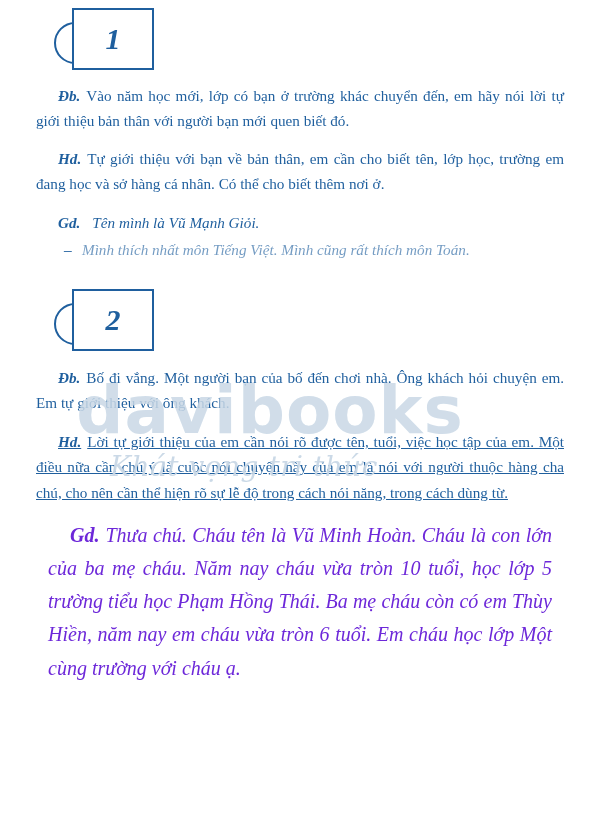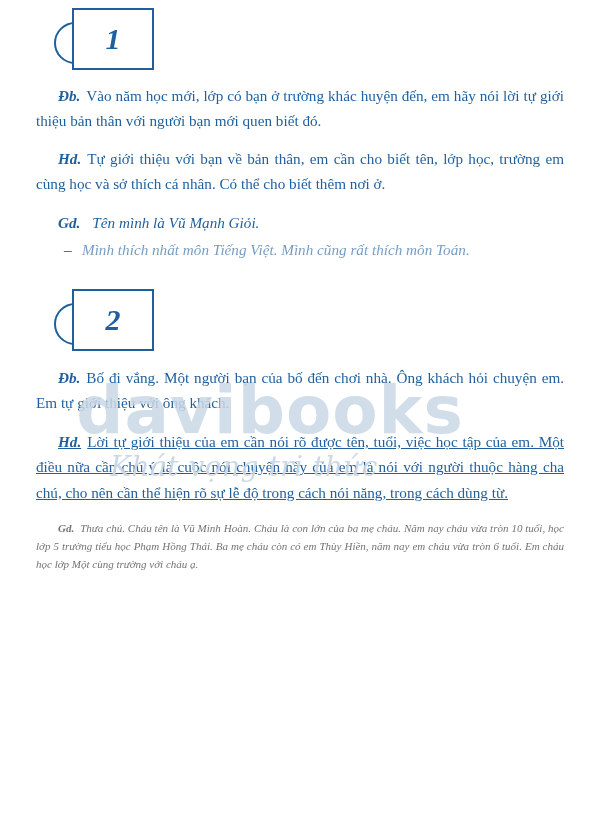--- a/index.html
+++ b/index.html
@@ -115,26 +115,26 @@
   .answer-fade-3 { opacity: 0.26; }
 
   .ex2-para {
     font-size: 15.2px;
     line-height: 1.66;
     text-align: justify;
     margin: 0 0 2px 0;
     color: #1f5f9e;
   }
   .ex2-gd {
-    font-size: 11px;
+    font-size: 20px;
     line-height: 1.66;
     text-align: justify;
     font-style: italic;
-    margin: 0;
-    color: #737373;
+    margin: 12px;
+    color: #6d28d9;
   }
 
   
   .watermark {
     position: absolute;
     left: 0;
     top: 0;
     width: 600px;
     height: 838px;
     pointer-events: none;
@@ -176,27 +176,27 @@
 
     <div class="badge-wrap">
       <div class="badge-circle"></div>
       <div class="badge-box">
         <span class="badge-num">1</span>
       </div>
     </div>
 
     <div class="block">
       <p class="para indent">
-        <span class="lbl">Đb.</span><span class="lbl-sp"></span><span>Vào năm học mới, lớp có bạn ở trường khác huyện đến, em hãy nói lời tự giới thiệu bản thân với người bạn mới quen biết đó.</span>
+        <span class="lbl">Đb.</span><span class="lbl-sp"></span><span>Vào năm học mới, lớp có bạn ở trường khác chuyển đến, em hãy nói lời tự giới thiệu bản thân với người bạn mới quen biết đó.</span>
       </p>
     </div>
 
     <div class="block">
       <p class="para indent">
-        <span class="lbl">Hd.</span><span class="lbl-sp"></span><span>Tự giới thiệu với bạn về bản thân, em cần cho biết tên, lớp học, trường em cùng học và sở thích cá nhân. Có thể cho biết thêm nơi ở.</span>
+        <span class="lbl">Hd.</span><span class="lbl-sp"></span><span>Tự giới thiệu với bạn về bản thân, em cần cho biết tên, lớp học, trường em đang học và sở hàng cá nhân. Có thể cho biết thêm nơi ở.</span>
       </p>
     </div>
 
     <div class="gd-block">
       <p class="gd-head">
         <span class="lbl">Gd.</span><span class="lbl-sp"></span><span class="lbl-sp"></span><span class="gd-text">Tên mình là Vũ Mạnh Giỏi.</span>
       </p>
       <p class="gd-line">
         <span class="dash">–</span>
       </p>

